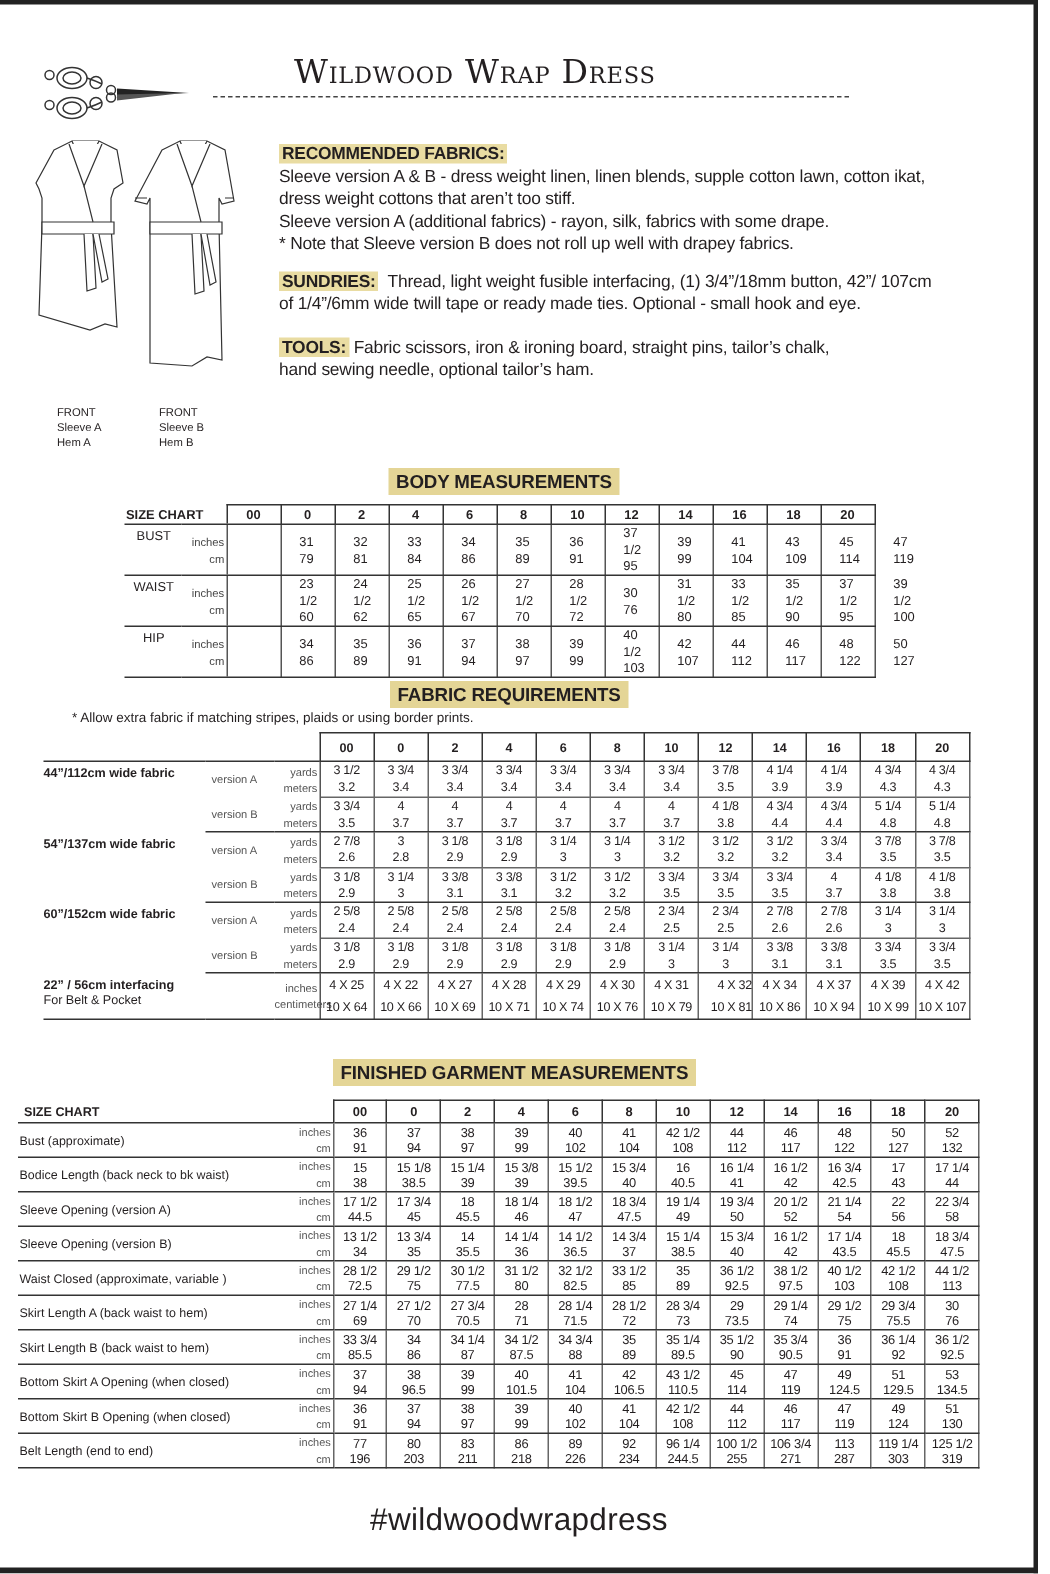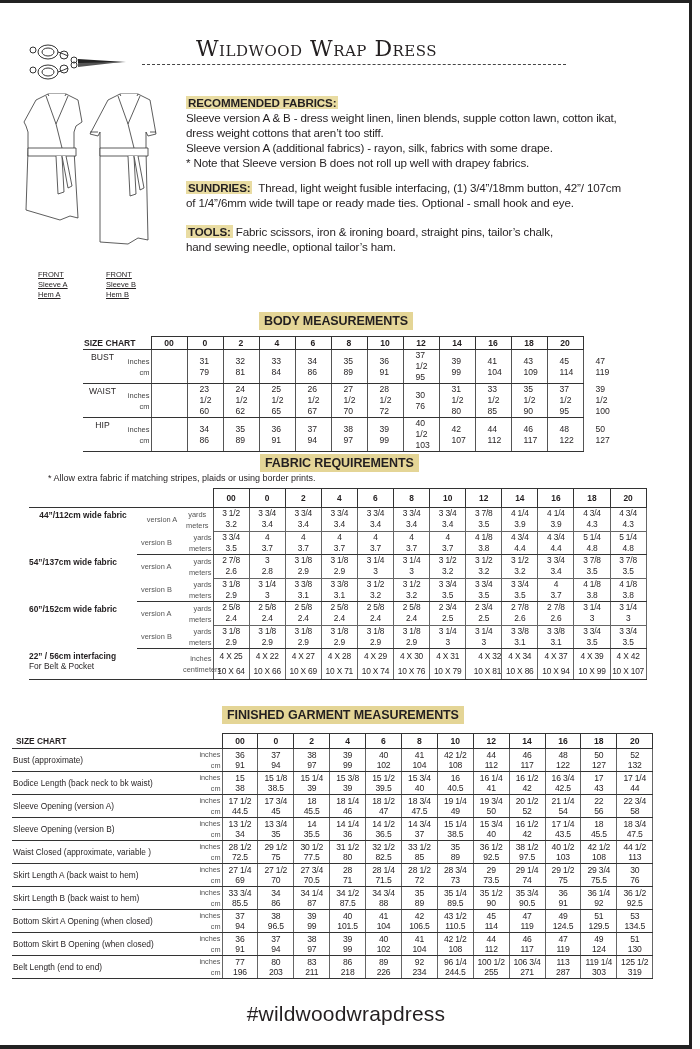--- a/index.html
+++ b/index.html
@@ -10,21 +10,21 @@
   .frame-right { position: absolute; left: 689px; top: 0; width: 3px; height: 1049px; background: #222; }
   .frame-bottom { position: absolute; left: 0; top: 1045px; width: 692px; height: 4px; background: #222; }
 
   
   .scissors { position: absolute; left: 26px; top: 40px; width: 100px; height: 44px; }
   .title { position: absolute; left: 196px; top: 36px; font-family: "DejaVu Serif", serif; font-size: 22px; letter-spacing: 0.5px; font-variant: small-caps; font-weight: normal; color: #231f20; }
   .title-rule { position: absolute; left: 142px; top: 64px; width: 424px; border-top: 1.5px dashed #444; }
 
   
   .illus { position: absolute; left: 22px; top: 92px; width: 140px; height: 168px; }
-  .cap { position: absolute; font-size: 7.5px; line-height: 10px; color: #231f20; font-family: "Liberation Sans", sans-serif; text-decoration: underline; }
+  .cap { position: absolute; font-size: 7.5px; line-height: 10px; color: #231f20; font-family: "Liberation Sans", sans-serif; }
 
   
   .info { position: absolute; left: 186px; font-size: 11.6px; line-height: 15px; font-family: "Liberation Sans", sans-serif; color: #231f20; letter-spacing: -0.15px; }
   .hl { background: #e9dca2; font-weight: bold; padding: 0 2px; }
 
   
   .sec-title { position: absolute; background: #e4d596; font-weight: bold; font-size: 12.5px; line-height: 16px; padding: 1px 5px; color: #231f20; white-space: nowrap; letter-spacing: -0.1px; }
 
   
   table { border-collapse: collapse; position: absolute; font-family: "Liberation Sans", sans-serif; color: #231f20; table-layout: fixed; }
@@ -38,21 +38,21 @@
   .bm td.v { font-size: 8.6px; line-height: 11px; border: 1px solid #555; border-bottom: 1.2px solid #333; height: 25px; padding-left: 48px; }
 
   .fr { left: 29px; top: 488px; width: 617px; }
   .fr th.h { font-size: 8.4px; font-weight: bold; border: 1px solid #333; height: 19px; }
   .fr td.lbl { text-align: left; font-size: 8.4px; font-weight: bold; vertical-align: top; padding-top: 2px; white-space: nowrap; }
   .fr td.lbl .sub { font-weight: normal; }
   .fr td.ver { text-align: left; font-size: 7.4px; color: #555; padding-left: 4px; white-space: nowrap; }
   .fr td.unit { text-align: right; font-size: 7.4px; line-height: 11px; color: #555; padding-right: 1px; border-right: 1px solid #555; }
   .fr td.v { font-size: 8.4px; line-height: 11px; border: 1px solid #666; height: 23.5px; white-space: nowrap; letter-spacing: -0.2px; }
   .fr tr.grpend td { border-bottom: 1.2px solid #333; }
-  .fr tr.topline td { border-top: 1.2px solid #333; text-align: center; }
+  .fr tr.topline td { border-top: 1.2px solid #333; }
 
   .fg { left: 12px; top: 733px; width: 641px; }
   .fg th.h { font-size: 8.6px; font-weight: bold; border: 1px solid #333; border-bottom: 1.5px solid #333; height: 15px; }
   .fg th.corner { text-align: left; font-size: 8.4px; font-weight: bold; border-bottom: 1.5px solid #333; padding-left: 4px; }
   .fg td.lbl { text-align: left; font-size: 8.3px; padding-left: 1px; border-bottom: 1.2px solid #333; white-space: nowrap; margin-left: 12px; }
   .fg td.unit { text-align: right; font-size: 7.3px; line-height: 11px; color: #555; padding-right: 1px; border-bottom: 1.2px solid #333; }
   .fg td.v { font-size: 8.6px; line-height: 10.5px; border: 1px solid #666; border-bottom: 1.2px solid #333; height: 22.3px; white-space: nowrap; letter-spacing: -0.2px; }
 
   .hashtag { position: absolute; left: 0; width: 692px; top: 1002px; text-align: center; font-size: 21px; color: #231f20; font-family: "Liberation Sans", sans-serif; letter-spacing: 0.2px; }
 </style>

